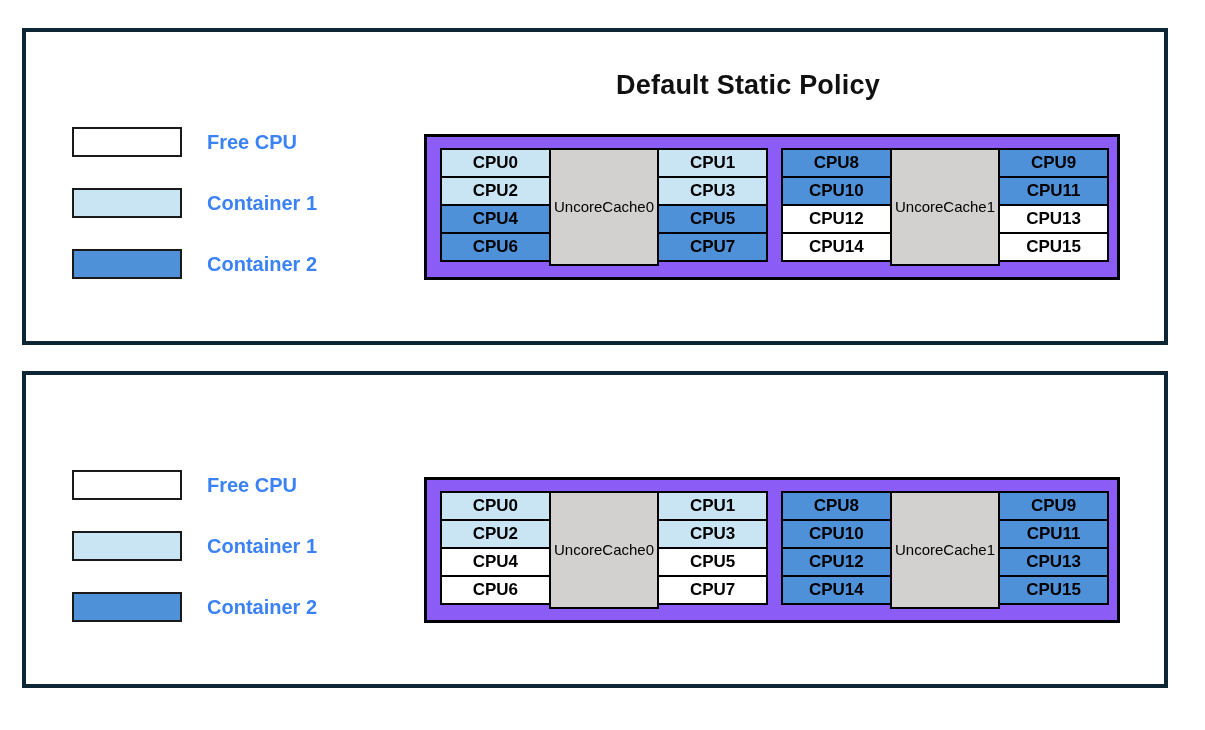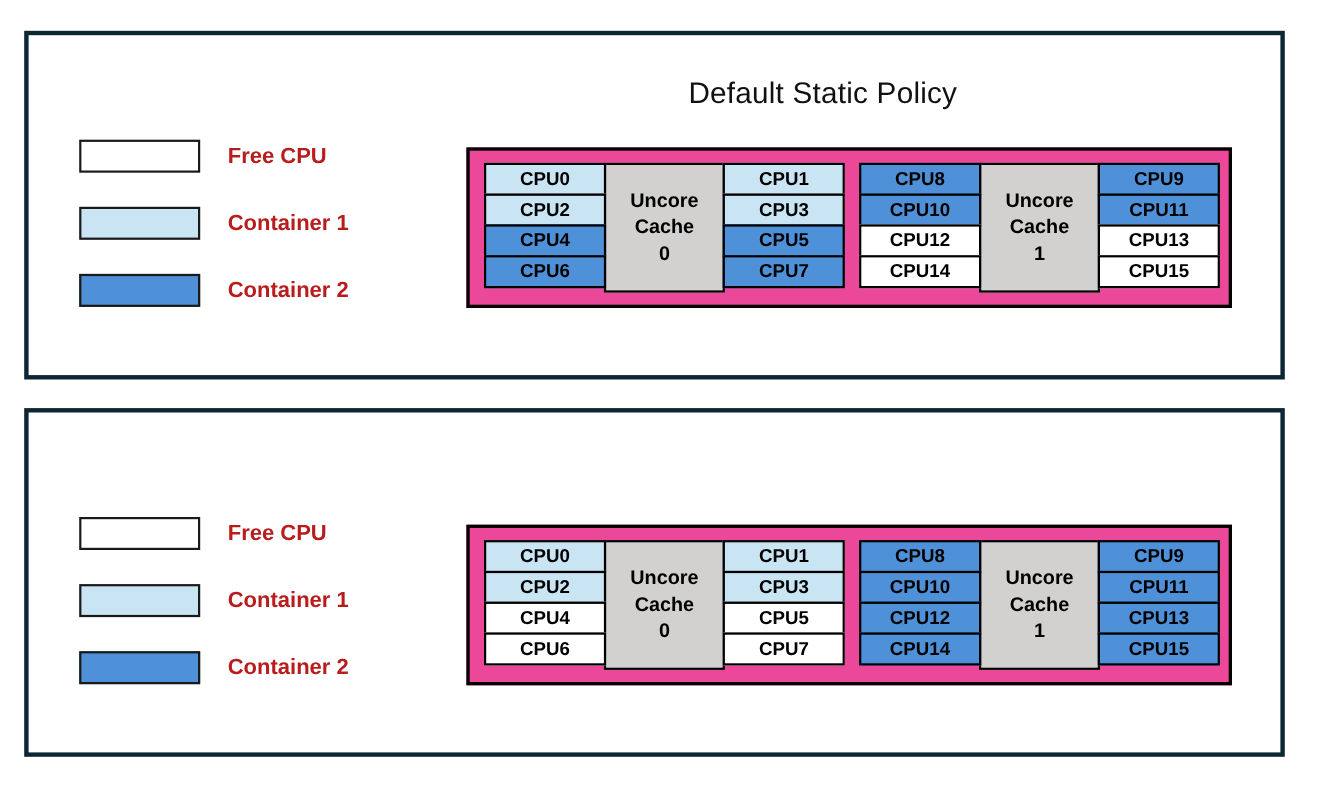--- a/index.html
+++ b/index.html
@@ -10,49 +10,49 @@
   }
   .panel{
     position:absolute;left:22px;width:1146px;height:317px;
     border:4px solid #0d2633;background:#ffffff;box-sizing:border-box;
   }
   #panel-0{top:28px;}
   #panel-1{top:371px;}
 
   .panel-title{
     position:absolute;left:330px;right:24px;top:38px;margin:0;
-    text-align:center;font-size:27px;font-weight:normal;color:#111;
+    text-align:center;font-size:27px;font-weight:bold;color:#111;
     letter-spacing:0.2px;white-space:nowrap;
   }
 
   .legend{position:absolute;left:46px;top:95px;}
   .legend-row{display:flex;align-items:center;margin-bottom:31px;}
   .swatch{
     width:110px;height:30px;box-sizing:border-box;
     border:2px solid #1a1a1a;display:inline-block;flex:0 0 auto;
   }
-  .legend-label{margin-left:25px;font-size:20px;font-weight:bold;color:#b91c1c;}
+  .legend-label{margin-left:25px;font-size:20px;font-weight:bold;color:#3b82f6;}
 
   .diagram{
     position:absolute;left:398px;top:102px;width:696px;height:146px;
-    box-sizing:border-box;border:3px solid #000;background:#ec4899;
+    box-sizing:border-box;border:3px solid #000;background:#8b5cf6;
     display:flex;gap:13px;padding:11px 8px 11px 13px;
   }
   .cluster{flex:1;display:flex;min-width:0;}
   .cpu-col{flex:1.04;display:flex;flex-direction:column;position:relative;z-index:1;}
   .cpu-cell{
     height:30px;box-sizing:border-box;border:2px solid #000;margin-top:-2px;
     display:flex;align-items:center;justify-content:center;
     font-size:17px;font-weight:bold;
   }
   .cpu-cell:first-child{margin-top:0;}
   .cache-box{
     flex:1;margin:0 -2px;box-sizing:border-box;border:2px solid #000;
-    display:flex;flex-direction:column;align-items:center;justify-content:center;
-    font-size:18px;font-weight:bold;line-height:1.32;text-align:center;
+    display:flex;flex-direction:row;align-items:center;justify-content:center;
+    font-size:15px;font-weight:normal;line-height:1.32;text-align:center;
   }
 </style>
 </head>
 <body>
 
 <section class="panel" id="panel-0">
   <h2 class="panel-title">Default Static Policy</h2>
   <div class="legend">
       <div class="legend-row">
         <span class="swatch" style="background: rgb(255, 255, 255);"></span>

